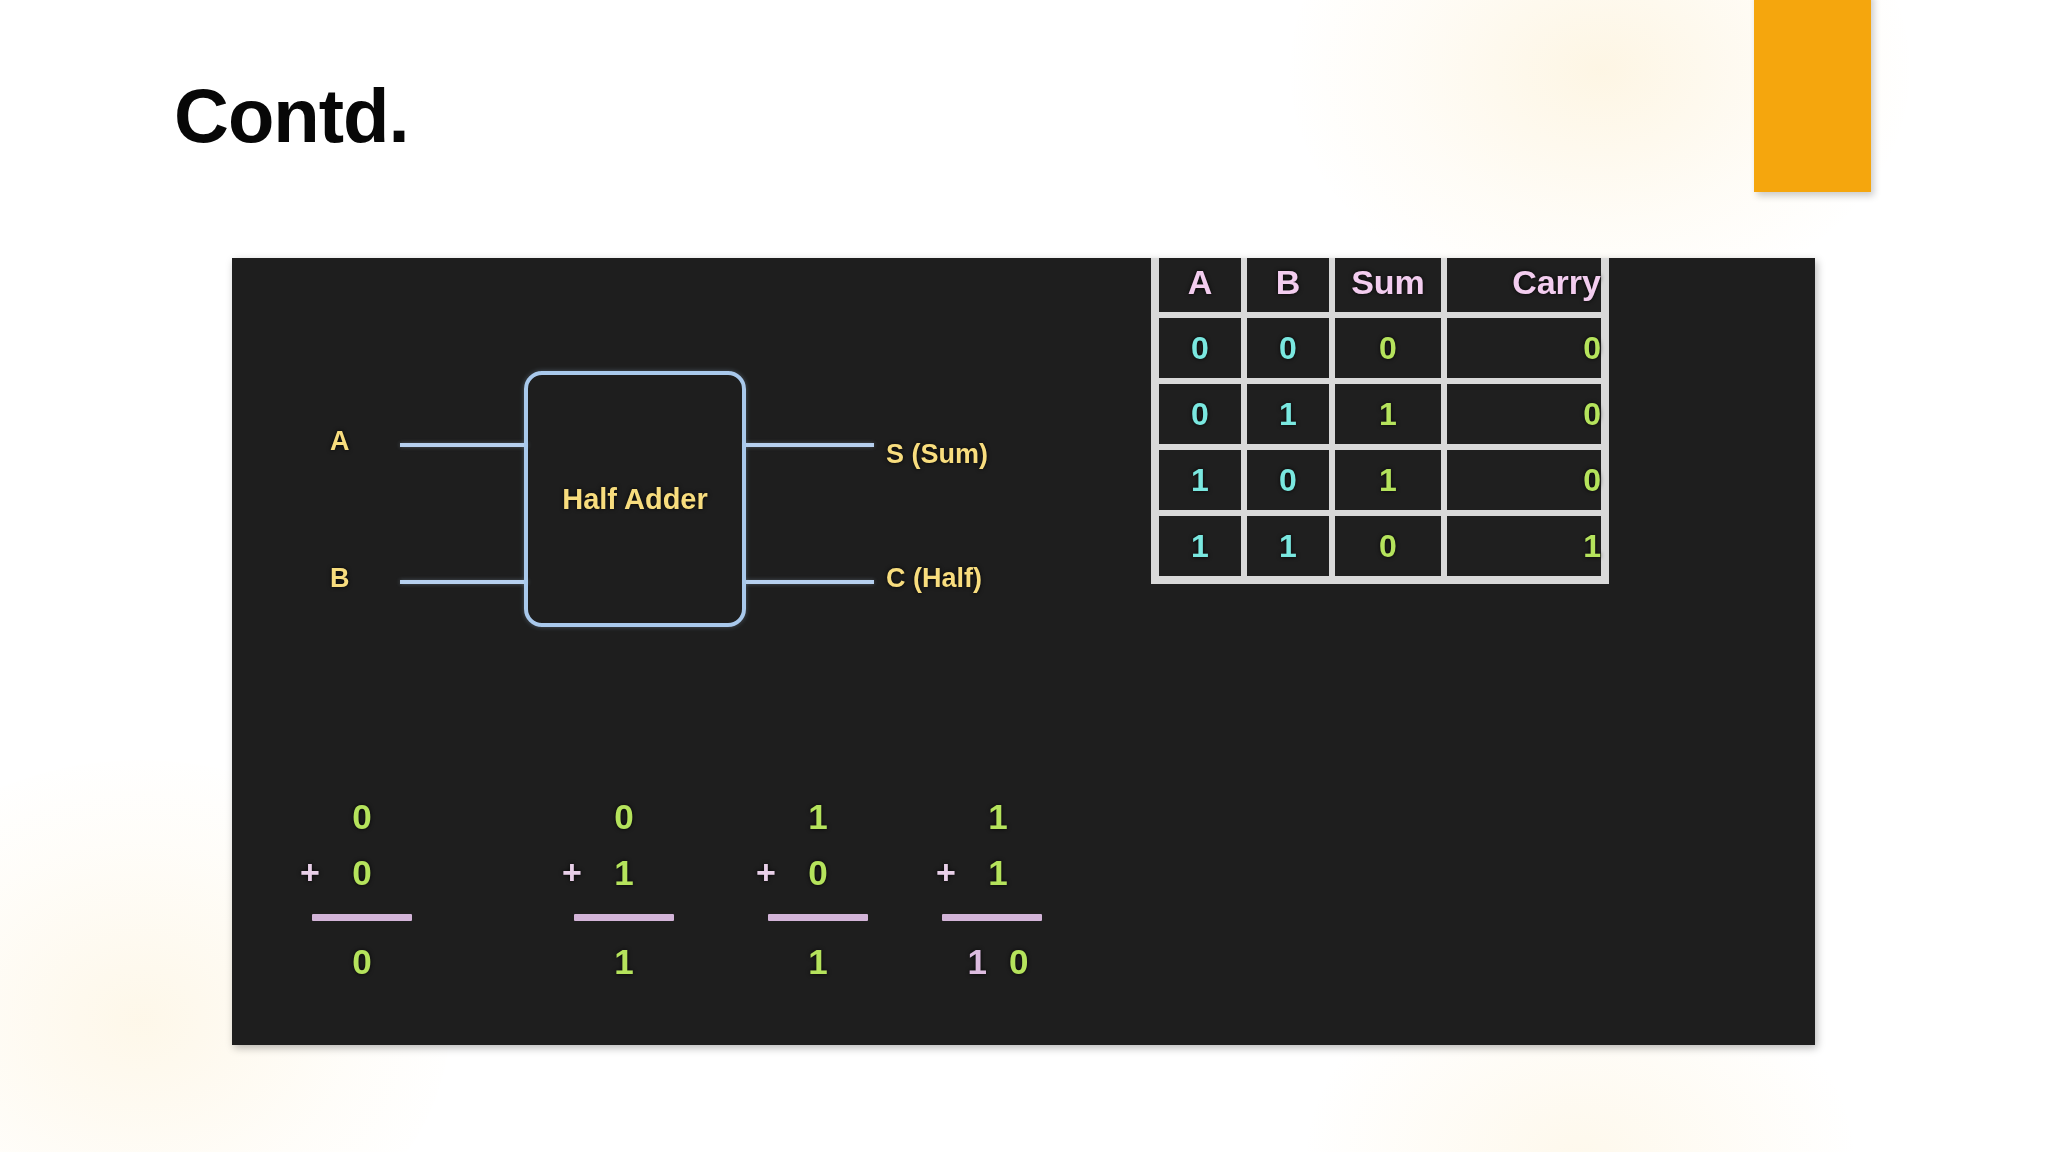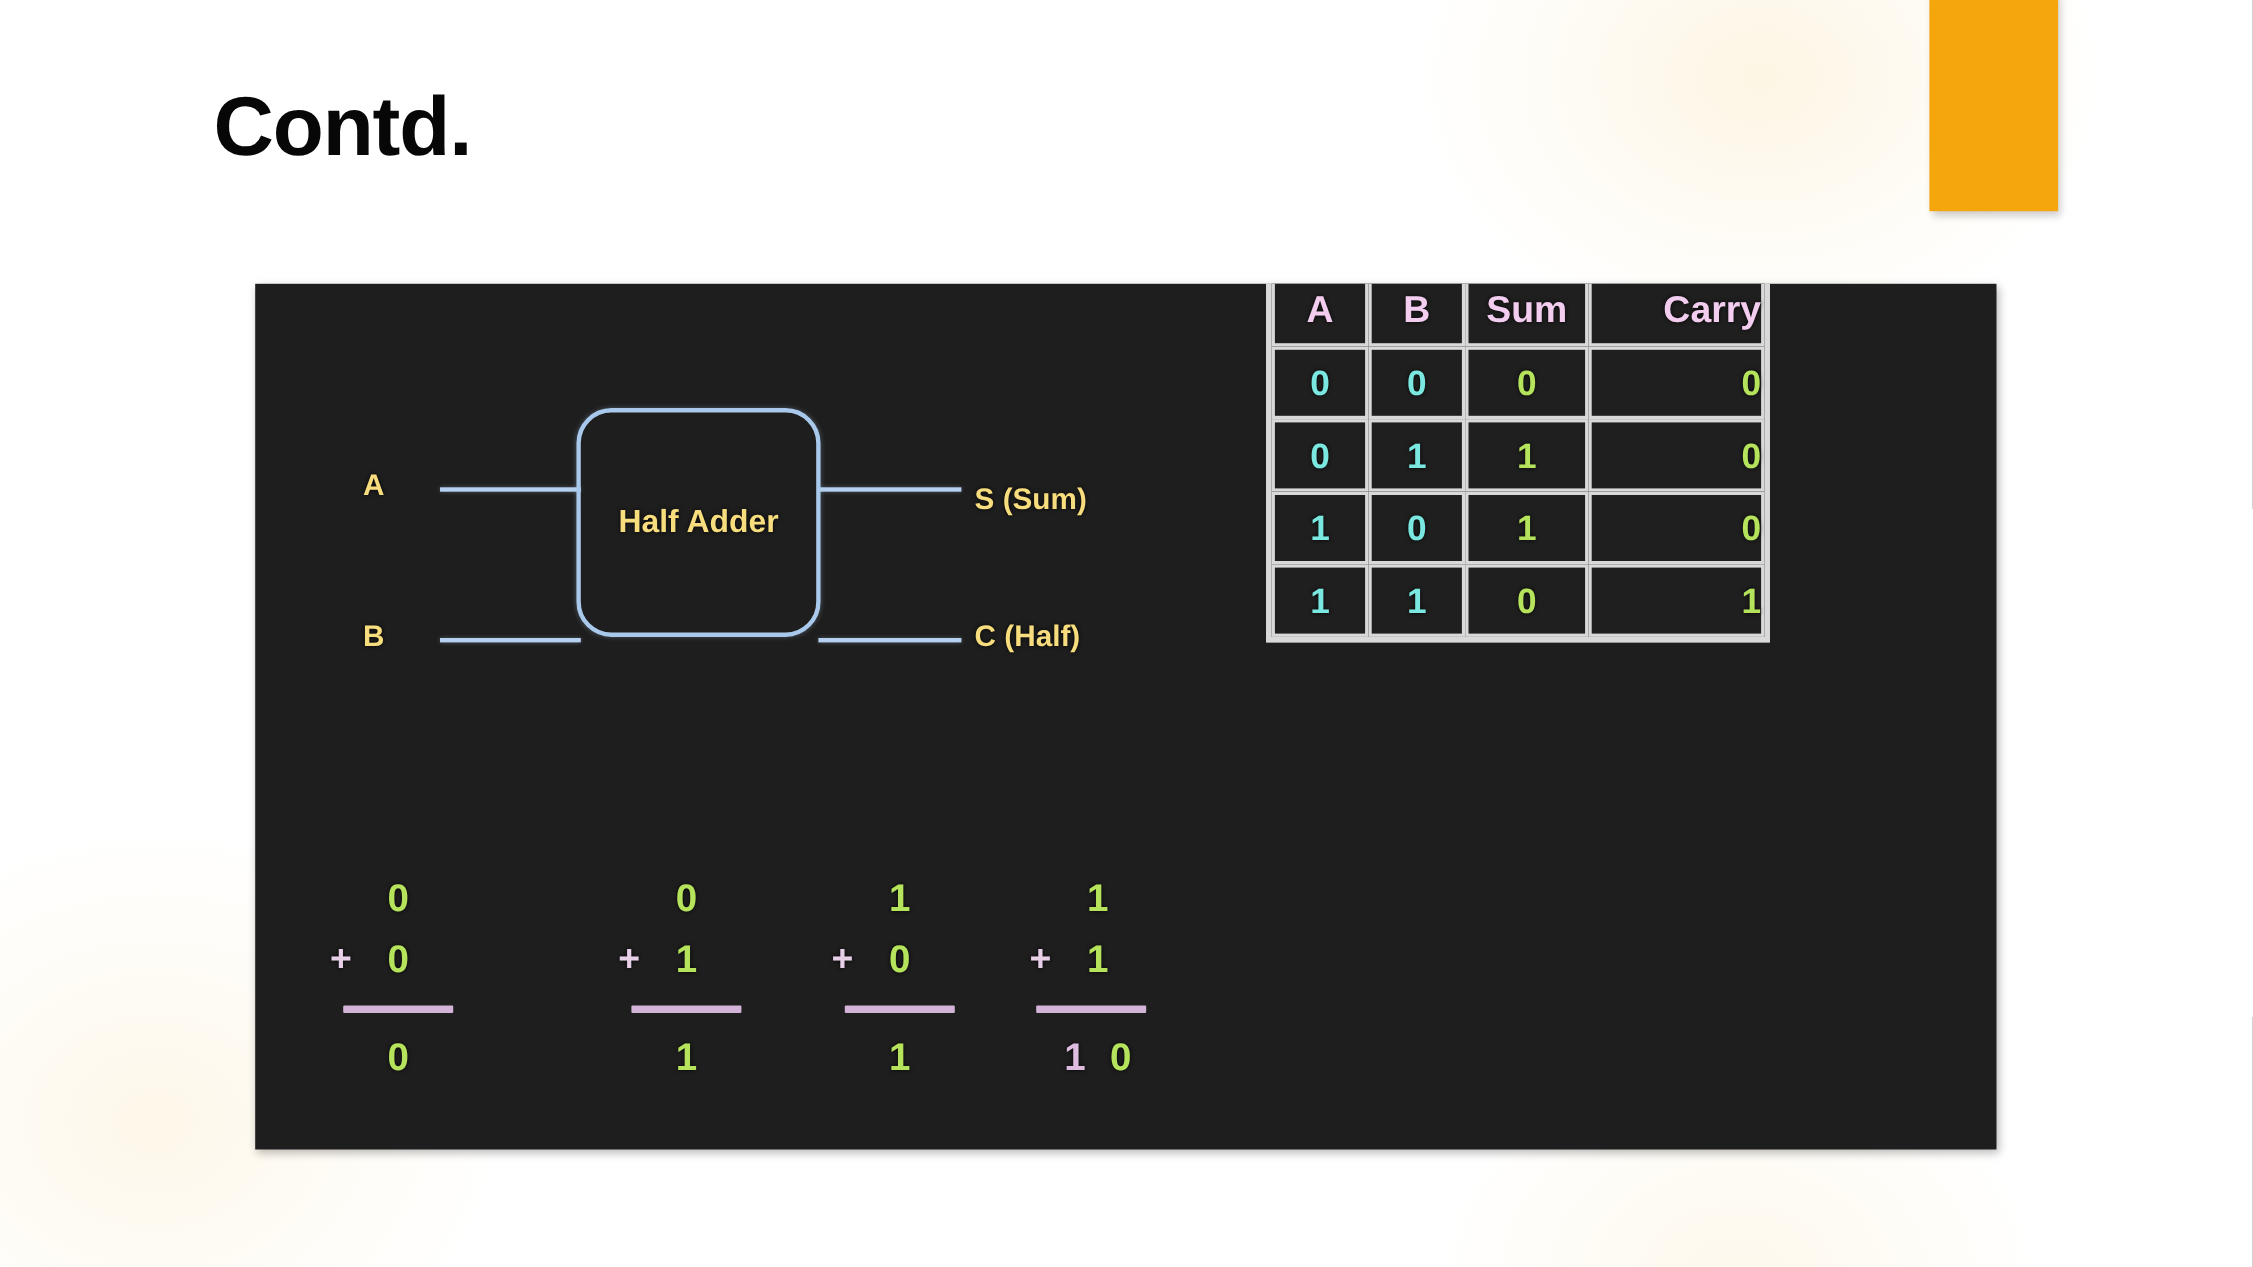--- a/index.html
+++ b/index.html
@@ -41,21 +41,20 @@
   
   .slide-title {
     position: absolute;
     left: 174px;
     top: 78px;
     font-size: 76px;
     font-weight: bold;
     color: #070707;
     letter-spacing: -1px;
     line-height: 1;
-    margin-left: 20px;
   }
 
   
   .accent-block {
     position: absolute;
     left: 1754px;
     top: -8px;
     width: 117px;
     height: 200px;
     background: #F5A60D;
@@ -75,23 +74,23 @@
   }
 
   
   .diagram { position: absolute; left: 0; top: 0; width: 860px; height: 420px; }
 
   .adder-box {
     position: absolute;
     left: 292px;
     top: 113px;
     width: 222px;
-    height: 208px;
+    height: 256px;
     border: 4px solid #a9c9ec;
-    border-radius: 32px;
+    border-radius: 18px;
     background: transparent;
     box-shadow: 0 0 5px rgba(169,201,236,0.32);
   }
   .adder-label {
     position: absolute;
     left: 0; right: 0;
     top: 50%;
     transform: translateY(-50%);
     text-align: center;
     color: #f8dd7e;

